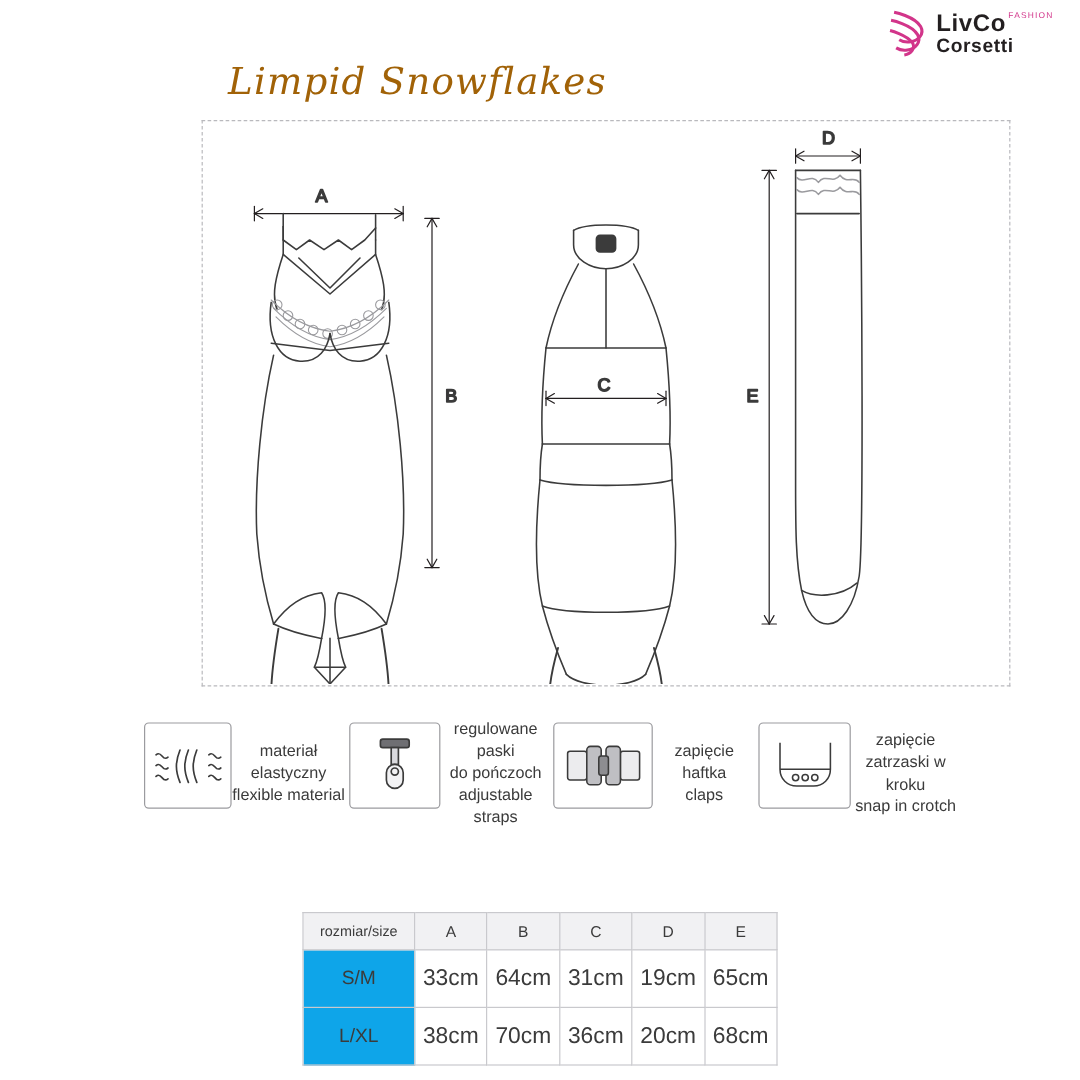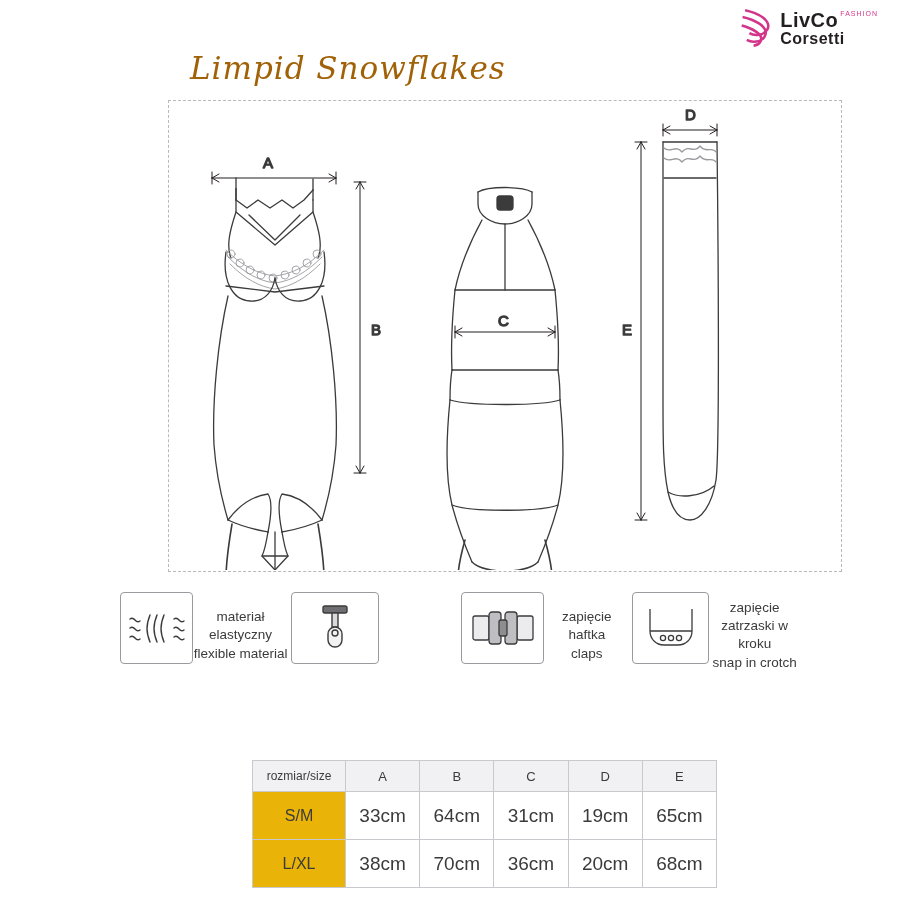--- a/index.html
+++ b/index.html
@@ -119,21 +119,21 @@
     font-size: 13.5px;
     line-height: 1.35;
     color: #3b3b3b;
   }
 
   
   .size-table-wrap {
     position: absolute;
     left: 252px;
     top: 760px;
-    width: 465px;
+    width: 396px;
     border-radius: 13px;
   }
   table.size-table {
     border-collapse: collapse;
     width: 100%;
     background: #fff;
   }
   table.size-table td, table.size-table th {
     border: 1px solid #c9c9cd;
     text-align: center;
@@ -148,21 +148,21 @@
   table.size-table thead td.hdr-label {
     font-size: 12px;
     width: 90px;
   }
   table.size-table tbody td {
     height: 45px;
     font-size: 19px;
   }
   table.size-table tbody td.row-label {
     font-size: 16px;
-    background: #eab308;
+    background: #0ea5e9;
   }
   .lbl {
     font-size: 15px;
     fill: #231f20;
     font-family: "Liberation Sans", sans-serif;
   }
 </style>
 </head>
 <body>
 
@@ -385,20 +385,25 @@
     <div class="feature">
       <div class="feature-icon">
         <svg width="44" height="52" viewBox="0 0 44 52">
           <g fill="none" stroke="#3b3b3b" stroke-width="1.4">
             <rect x="10" y="4" width="24" height="7" rx="2" fill="#6f6f73"></rect>
             <rect x="19" y="11" width="6" height="14" fill="#d9d9dd"></rect>
             <rect x="15" y="25" width="14" height="20" rx="7" fill="#f2f2f4"></rect>
             <circle cx="22" cy="31" r="3"></circle>
           </g>
         </svg>
+      </div>
+      <div class="feature-caption">
+        <div>regulowane paski</div>
+        <div>do pończoch</div>
+        <div>adjustable straps</div>
       </div>
     </div>
 
     <div class="feature">
       <div class="feature-icon">
         <svg width="64" height="40" viewBox="0 0 64 40">
           <g fill="none" stroke="#3b3b3b" stroke-width="1.3">
             <rect x="2" y="8" width="16" height="24" rx="2" fill="#ececee"></rect>
             <rect x="46" y="8" width="16" height="24" rx="2" fill="#ececee"></rect>
             <rect x="18" y="4" width="12" height="32" rx="3" fill="#bfbfc3"></rect>

